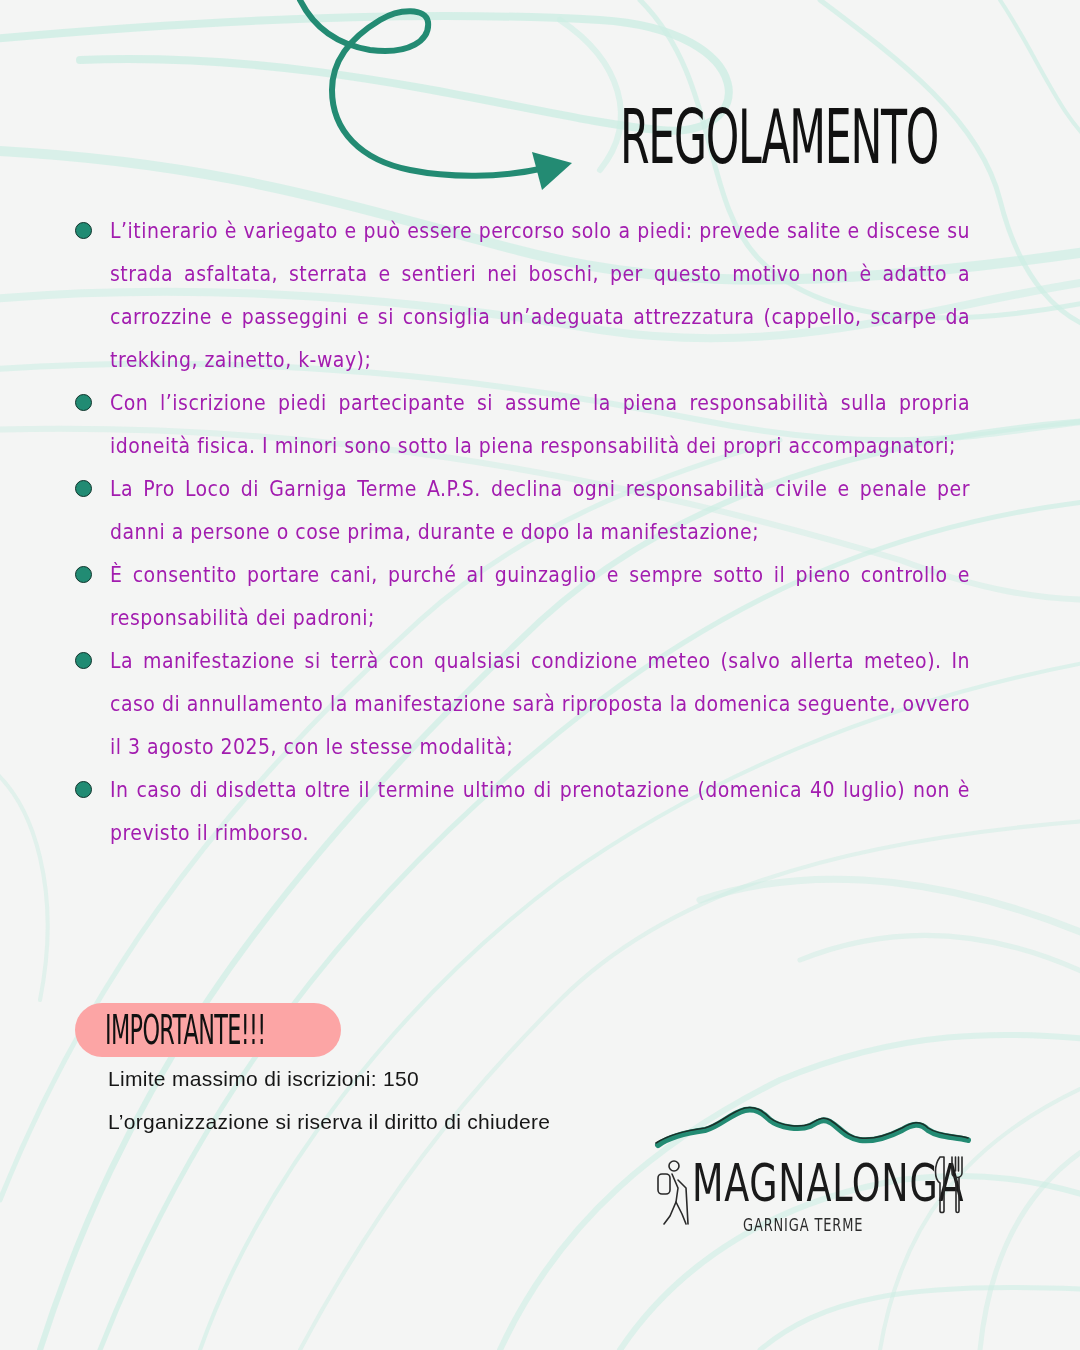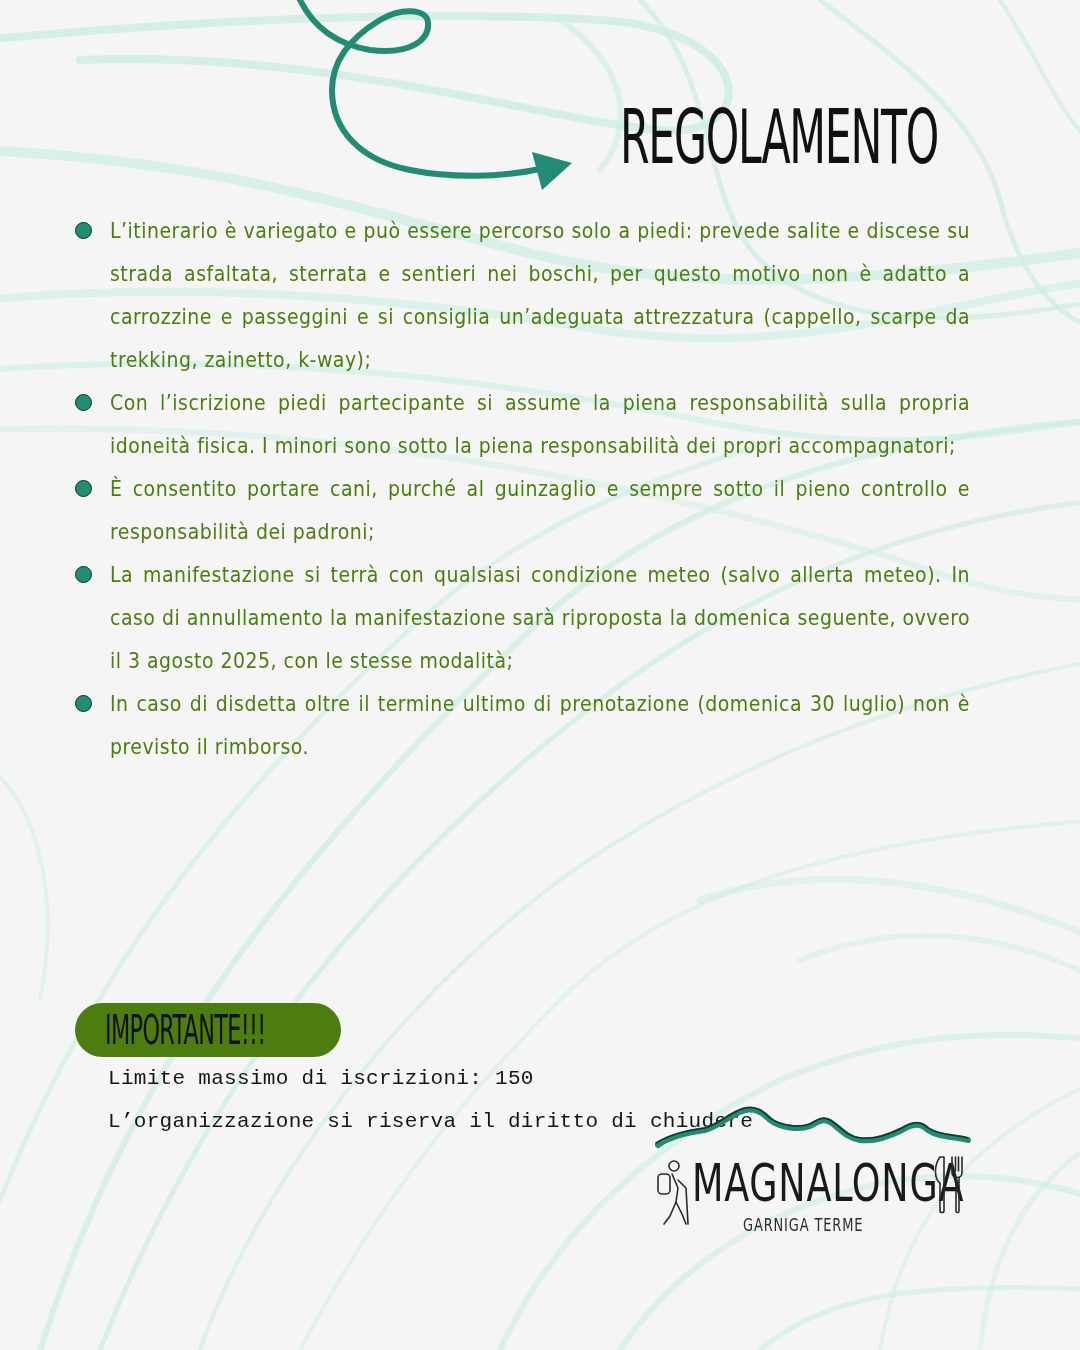--- a/index.html
+++ b/index.html
@@ -2,25 +2,25 @@
 <html><head>
 <meta charset="utf-8">
 <style>
   html, body { margin: 0; padding: 0; }
   body { width: 1080px; height: 1350px; overflow: hidden; background: #f4f5f4; position: relative; font-family: "DejaVu Sans", sans-serif; color: #1a1a1a; }
   .bg { position: absolute; inset: 0; z-index: 0; }
   .title { position: absolute; left: 620px; top: 92px; width: 350px; height: 90px; margin: 0; font-family: "DejaVu Sans Condensed", "DejaVu Sans", sans-serif; font-weight: normal; font-size: 74px; letter-spacing: -2px; line-height: 90px; color: #111; transform: scaleX(0.64); transform-origin: left center; white-space: nowrap; z-index: 2; }
   .rules { position: absolute; left: 70px; top: 210px; width: 900px; margin: 0; padding: 0; list-style: none; z-index: 2; }
   .rule { position: relative; padding-left: 40px; }
   .rule-bullet { position: absolute; left: 5px; top: 12px; width: 17px; height: 17px; border-radius: 50%; background: #218b73; border: 1.5px solid #10352c; box-sizing: border-box; }
-  .rule-text { display: block; font-family: "DejaVu Sans Condensed", "DejaVu Sans", sans-serif; font-size: 21px; line-height: 43px; text-align: justify; letter-spacing: 0.5px; color: #4d7c0f; }
-  .important-badge { position: absolute; left: 75px; top: 1003px; width: 266px; height: 54px; border-radius: 27px; background: #4d7c0f; z-index: 2; display: flex; align-items: center; }
+  .rule-text { display: block; font-family: "DejaVu Sans Condensed", "DejaVu Sans", sans-serif; font-size: 21px; line-height: 43px; text-align: justify; letter-spacing: 0.5px; color: #a21caf; }
+  .important-badge { position: absolute; left: 75px; top: 1003px; width: 266px; height: 54px; border-radius: 27px; background: #fca5a5; z-index: 2; display: flex; align-items: center; }
   .important-label { font-family: "DejaVu Sans Condensed", "DejaVu Sans", sans-serif; font-size: 40px; color: #111; margin-left: 30px; transform: scaleX(0.62); transform-origin: left center; white-space: nowrap; letter-spacing: -1px; }
   .important-text { position: absolute; left: 108px; top: 1057px; width: 530px; z-index: 2; }
-  .important-line { display: block; font-family: Liberation Mono, monospace; font-size: 21px; line-height: 43px; color: #161616; letter-spacing: 0.3px; white-space: nowrap; }
+  .important-line { display: block; font-family: Liberation Sans, sans-serif; font-size: 21px; line-height: 43px; color: #161616; letter-spacing: 0.3px; white-space: nowrap; }
   .logo { position: absolute; left: 650px; top: 1100px; width: 325px; height: 140px; z-index: 2; text-align: right; }
   .logo-name { position: absolute; left: 42px; top: 53px; font-family: "DejaVu Sans Condensed", "DejaVu Sans", sans-serif; font-size: 52px; color: #1a1a1a; letter-spacing: 1px; transform: scaleX(0.78); transform-origin: left center; white-space: nowrap; line-height: 60px; }
   .logo-sub { position: absolute; left: 93px; top: 115px; font-family: "DejaVu Sans Condensed", "DejaVu Sans", sans-serif; font-size: 17px; color: #2b2b2b; letter-spacing: 1px; white-space: nowrap; transform: scaleX(0.85); transform-origin: left center; }
   .icon-svg { position: absolute; }
 </style>
 </head>
 <body>
 
 <svg class="bg" width="1080" height="1350" viewBox="0 0 1080 1350" xmlns="http://www.w3.org/2000/svg">
   <g fill="none" stroke="#cdeee4" stroke-linecap="round">
@@ -60,29 +60,33 @@
   <li class="rule">
     <span class="rule-bullet"></span>
     <span class="rule-text">L’itinerario è variegato e può essere percorso solo a piedi: prevede salite e discese su strada asfaltata, sterrata e sentieri nei boschi, per questo motivo non è adatto a carrozzine e passeggini e si consiglia un’adeguata attrezzatura (cappello, scarpe da trekking, zainetto, k-way);</span>
   </li>
   <li class="rule">
     <span class="rule-bullet"></span>
     <span class="rule-text">Con l’iscrizione piedi partecipante si assume la piena responsabilità sulla propria idoneità fisica. I minori sono sotto la piena responsabilità dei propri accompagnatori;</span>
   </li>
   <li class="rule">
     <span class="rule-bullet"></span>
+    <span class="rule-text">La Pro Loco di Garniga Terme A.P.S. declina ogni responsabilità civile e penale per danni a persone o cose prima, durante e dopo la manifestazione;</span>
+  </li>
+  <li class="rule">
+    <span class="rule-bullet"></span>
     <span class="rule-text">È consentito portare cani, purché al guinzaglio e sempre sotto il pieno controllo e responsabilità dei padroni;</span>
   </li>
   <li class="rule">
     <span class="rule-bullet"></span>
     <span class="rule-text">La manifestazione si terrà con qualsiasi condizione meteo (salvo allerta meteo). In caso di annullamento la manifestazione sarà riproposta la domenica seguente, ovvero il 3 agosto 2025, con le stesse modalità;</span>
   </li>
   <li class="rule">
     <span class="rule-bullet"></span>
-    <span class="rule-text">In caso di disdetta oltre il termine ultimo di prenotazione (domenica 30 luglio) non è previsto il rimborso.</span>
+    <span class="rule-text">In caso di disdetta oltre il termine ultimo di prenotazione (domenica 40 luglio) non è previsto il rimborso.</span>
   </li>
 </ul>
 
 <div class="important-badge">
   <span class="important-label">IMPORTANTE!!!</span>
 </div>
 
 <div class="important-text">
   <span class="important-line">Limite massimo di iscrizioni: 150</span>
   <span class="important-line">L’organizzazione si riserva il diritto di chiudere</span>

